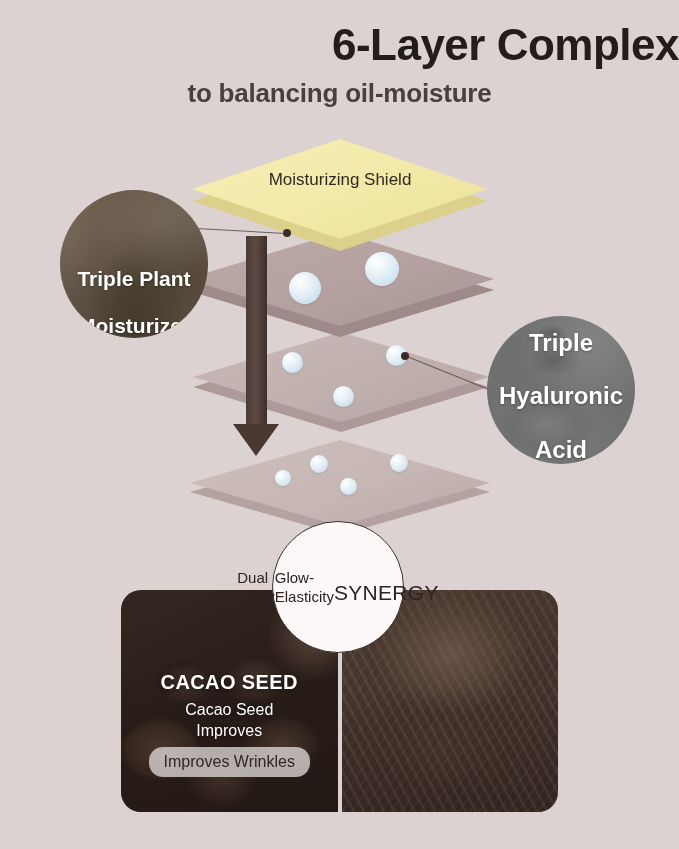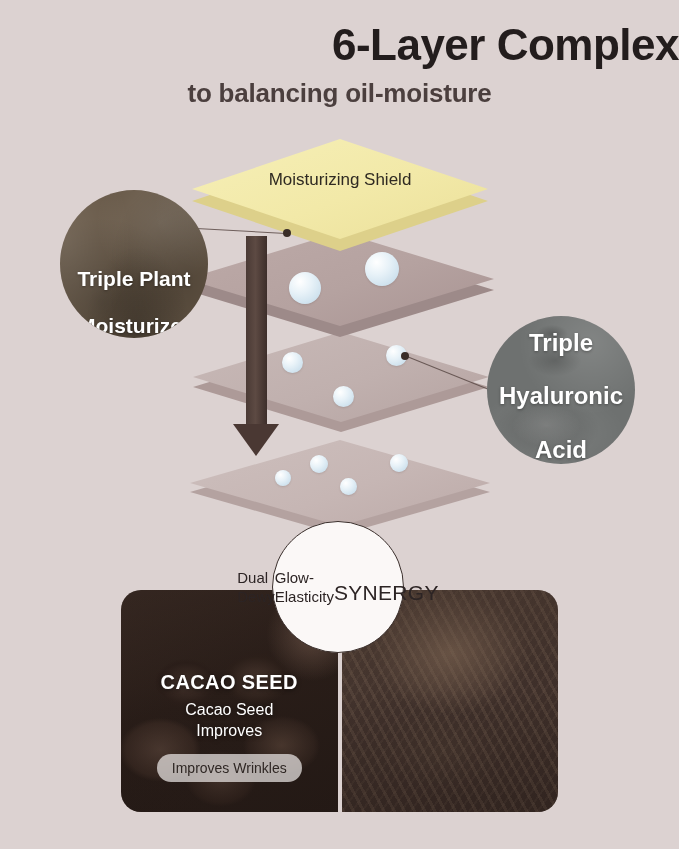--- a/index.html
+++ b/index.html
@@ -124,24 +124,24 @@
     color:#fff;text-align:center;
   }
   .card.left{border-radius:20px 0 0 20px;align-items:center;}
   .card.right{border-radius:0 20px 20px 0;}
   .card .photo{position:absolute;inset:0;z-index:0;}
   .card .shade{position:absolute;inset:0;z-index:1;background:linear-gradient(180deg,rgba(35,24,20,.30) 0%,rgba(35,24,20,.18) 45%,rgba(35,24,20,.40) 100%);}
   .card .body{position:relative;z-index:2;width:100%;}
   .card .hd{font-size:20px;font-weight:bold;letter-spacing:.4px;margin-top:81px;text-shadow:0 1px 4px rgba(0,0,0,.5);}
   .card .sub{font-size:16px;line-height:21px;margin-top:5px;text-shadow:0 1px 4px rgba(0,0,0,.5);}
   .card .pill{
-    display:inline-block;margin-top:13px;
+    display:inline-block;margin-top:6px;
     padding:6px 15px;border-radius:14px;
     background:rgba(234,230,228,.72);
-    color:#2f2724;font-size:14px;
+    color:#2f2724;font-size:16px;
     backdrop-filter:blur(1px);
   }
 
   
   .photo-cacao{
     background:
       radial-gradient(ellipse 26% 20% at 18% 72%, #564238 0%, #3a2a23 60%, rgba(0,0,0,0) 72%),
       radial-gradient(ellipse 22% 17% at 46% 85%, #4e3b32 0%, #31231d 62%, rgba(0,0,0,0) 74%),
       radial-gradient(ellipse 24% 18% at 74% 70%, #554136 0%, #33251f 62%, rgba(0,0,0,0) 74%),
       radial-gradient(ellipse 20% 15% at 30% 42%, #4a3830 0%, #2c1f1a 62%, rgba(0,0,0,0) 74%),

